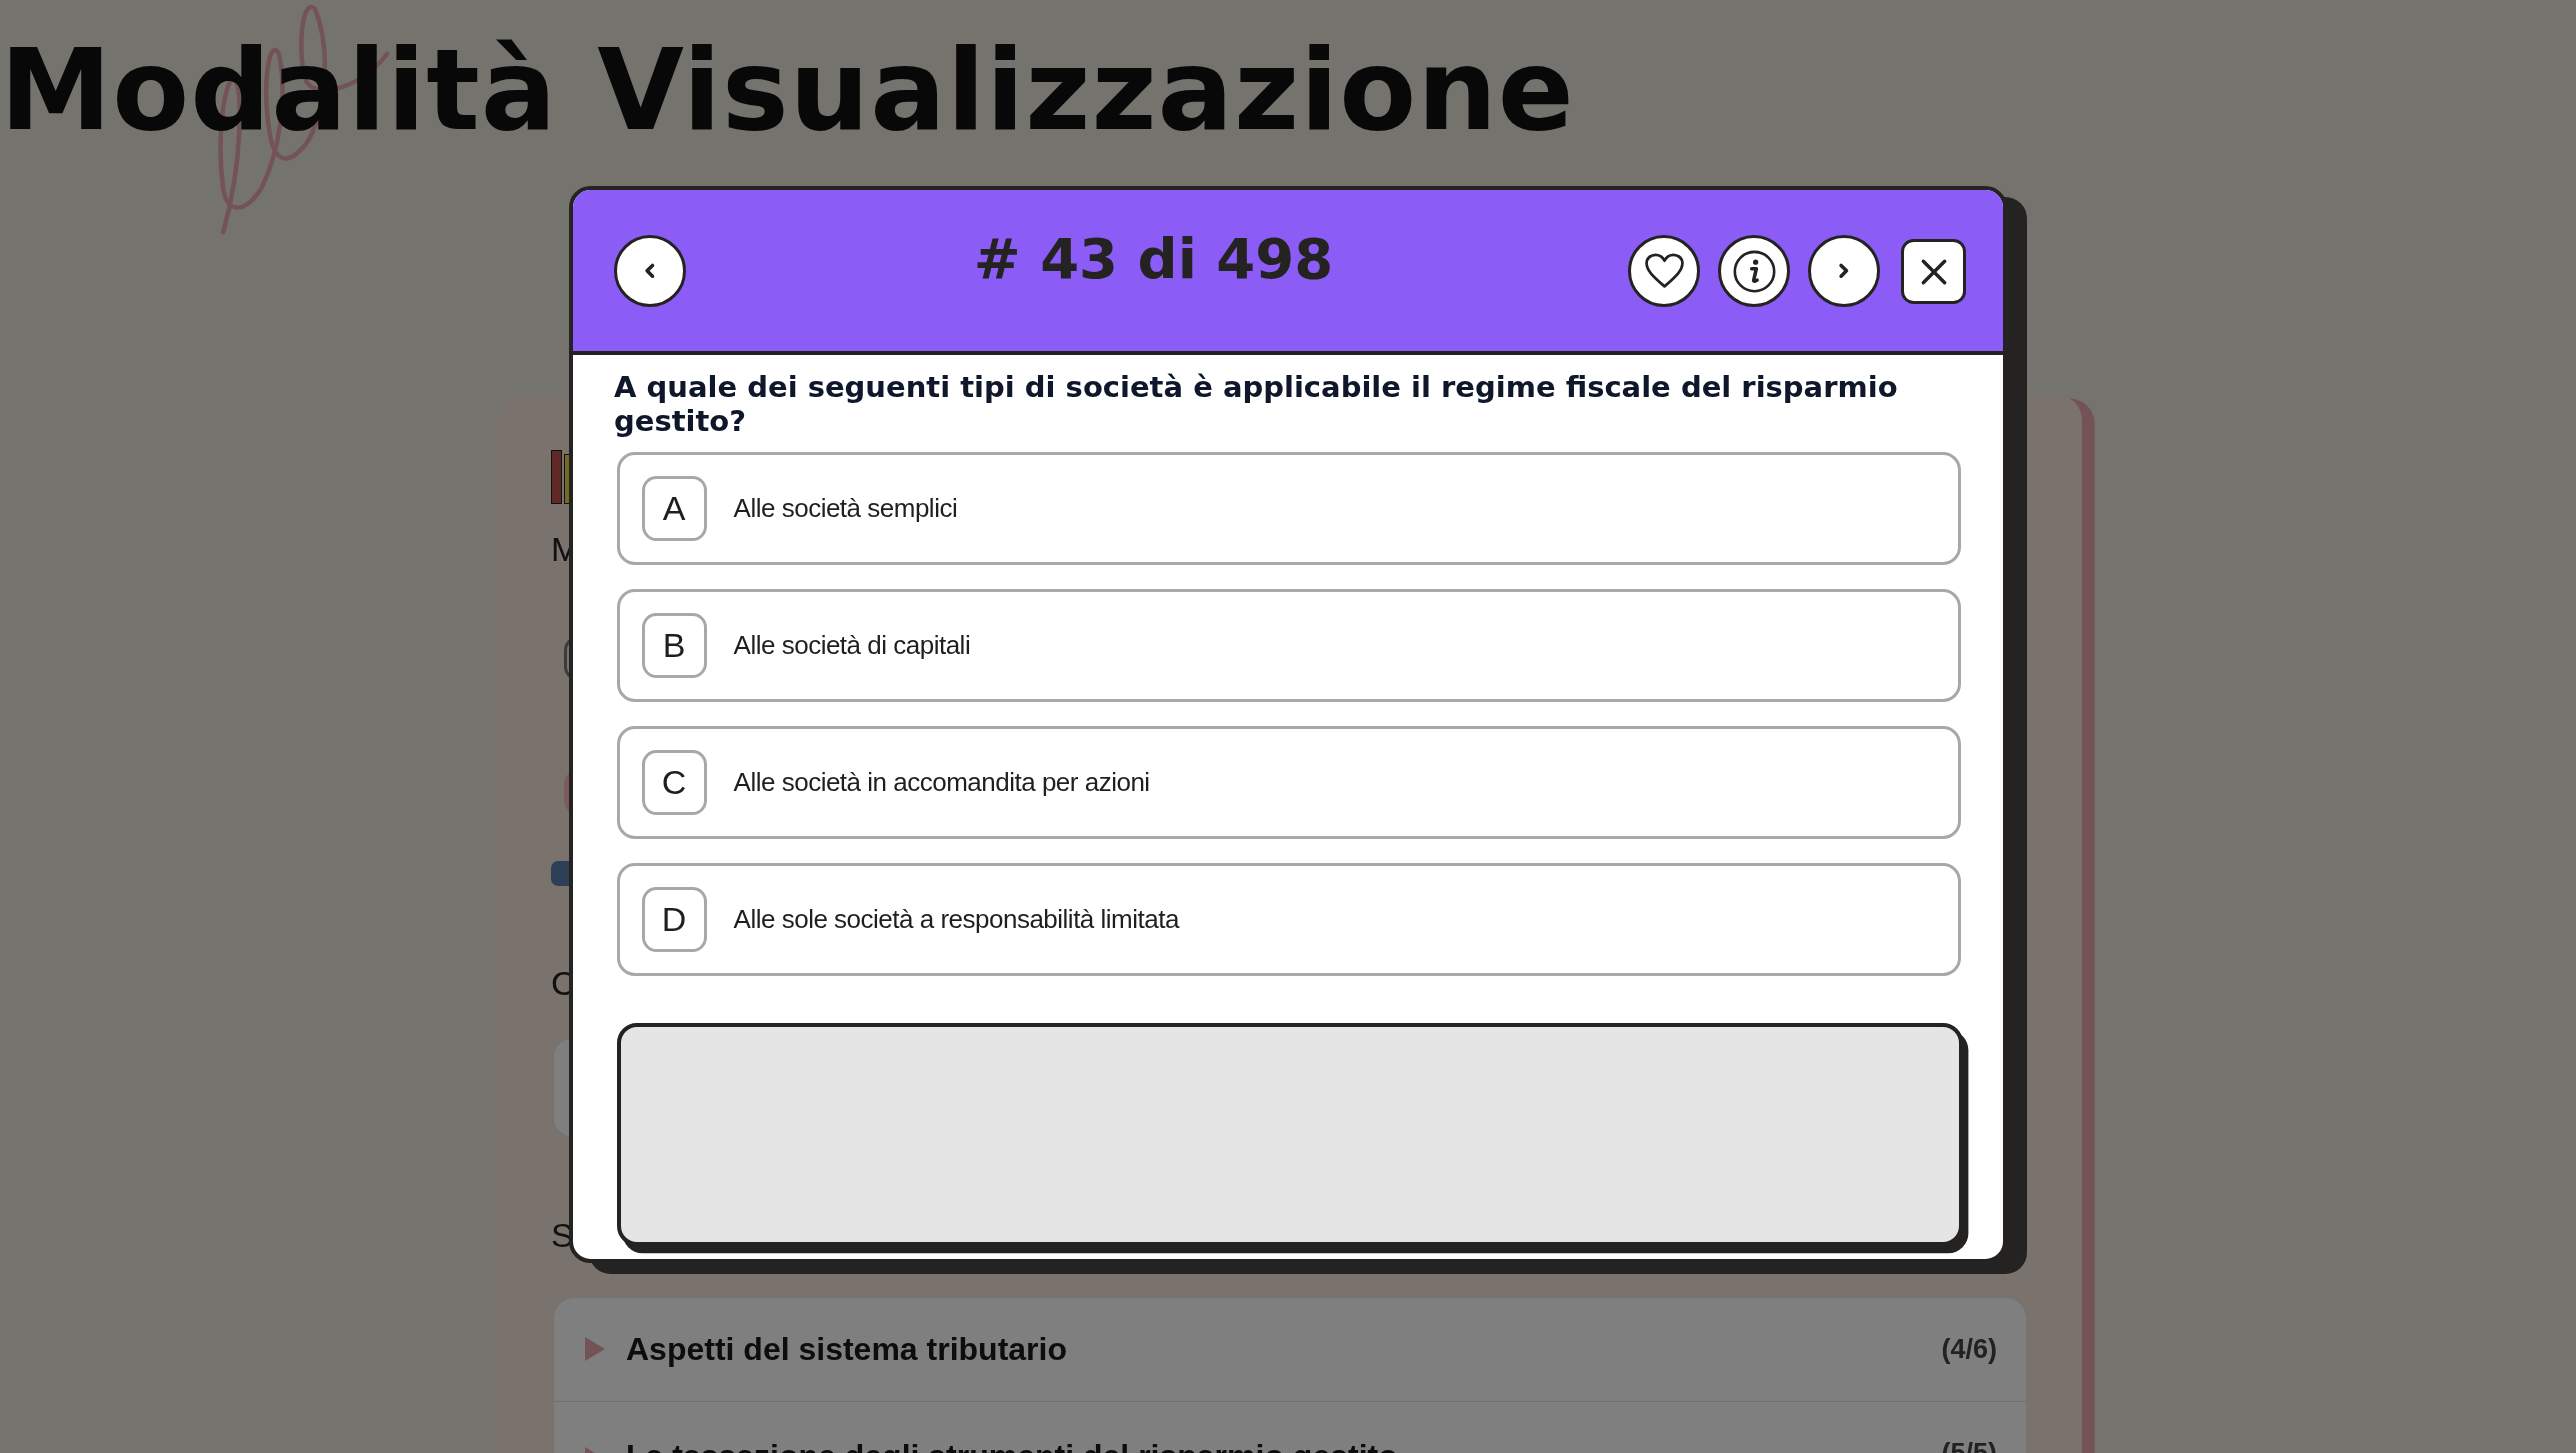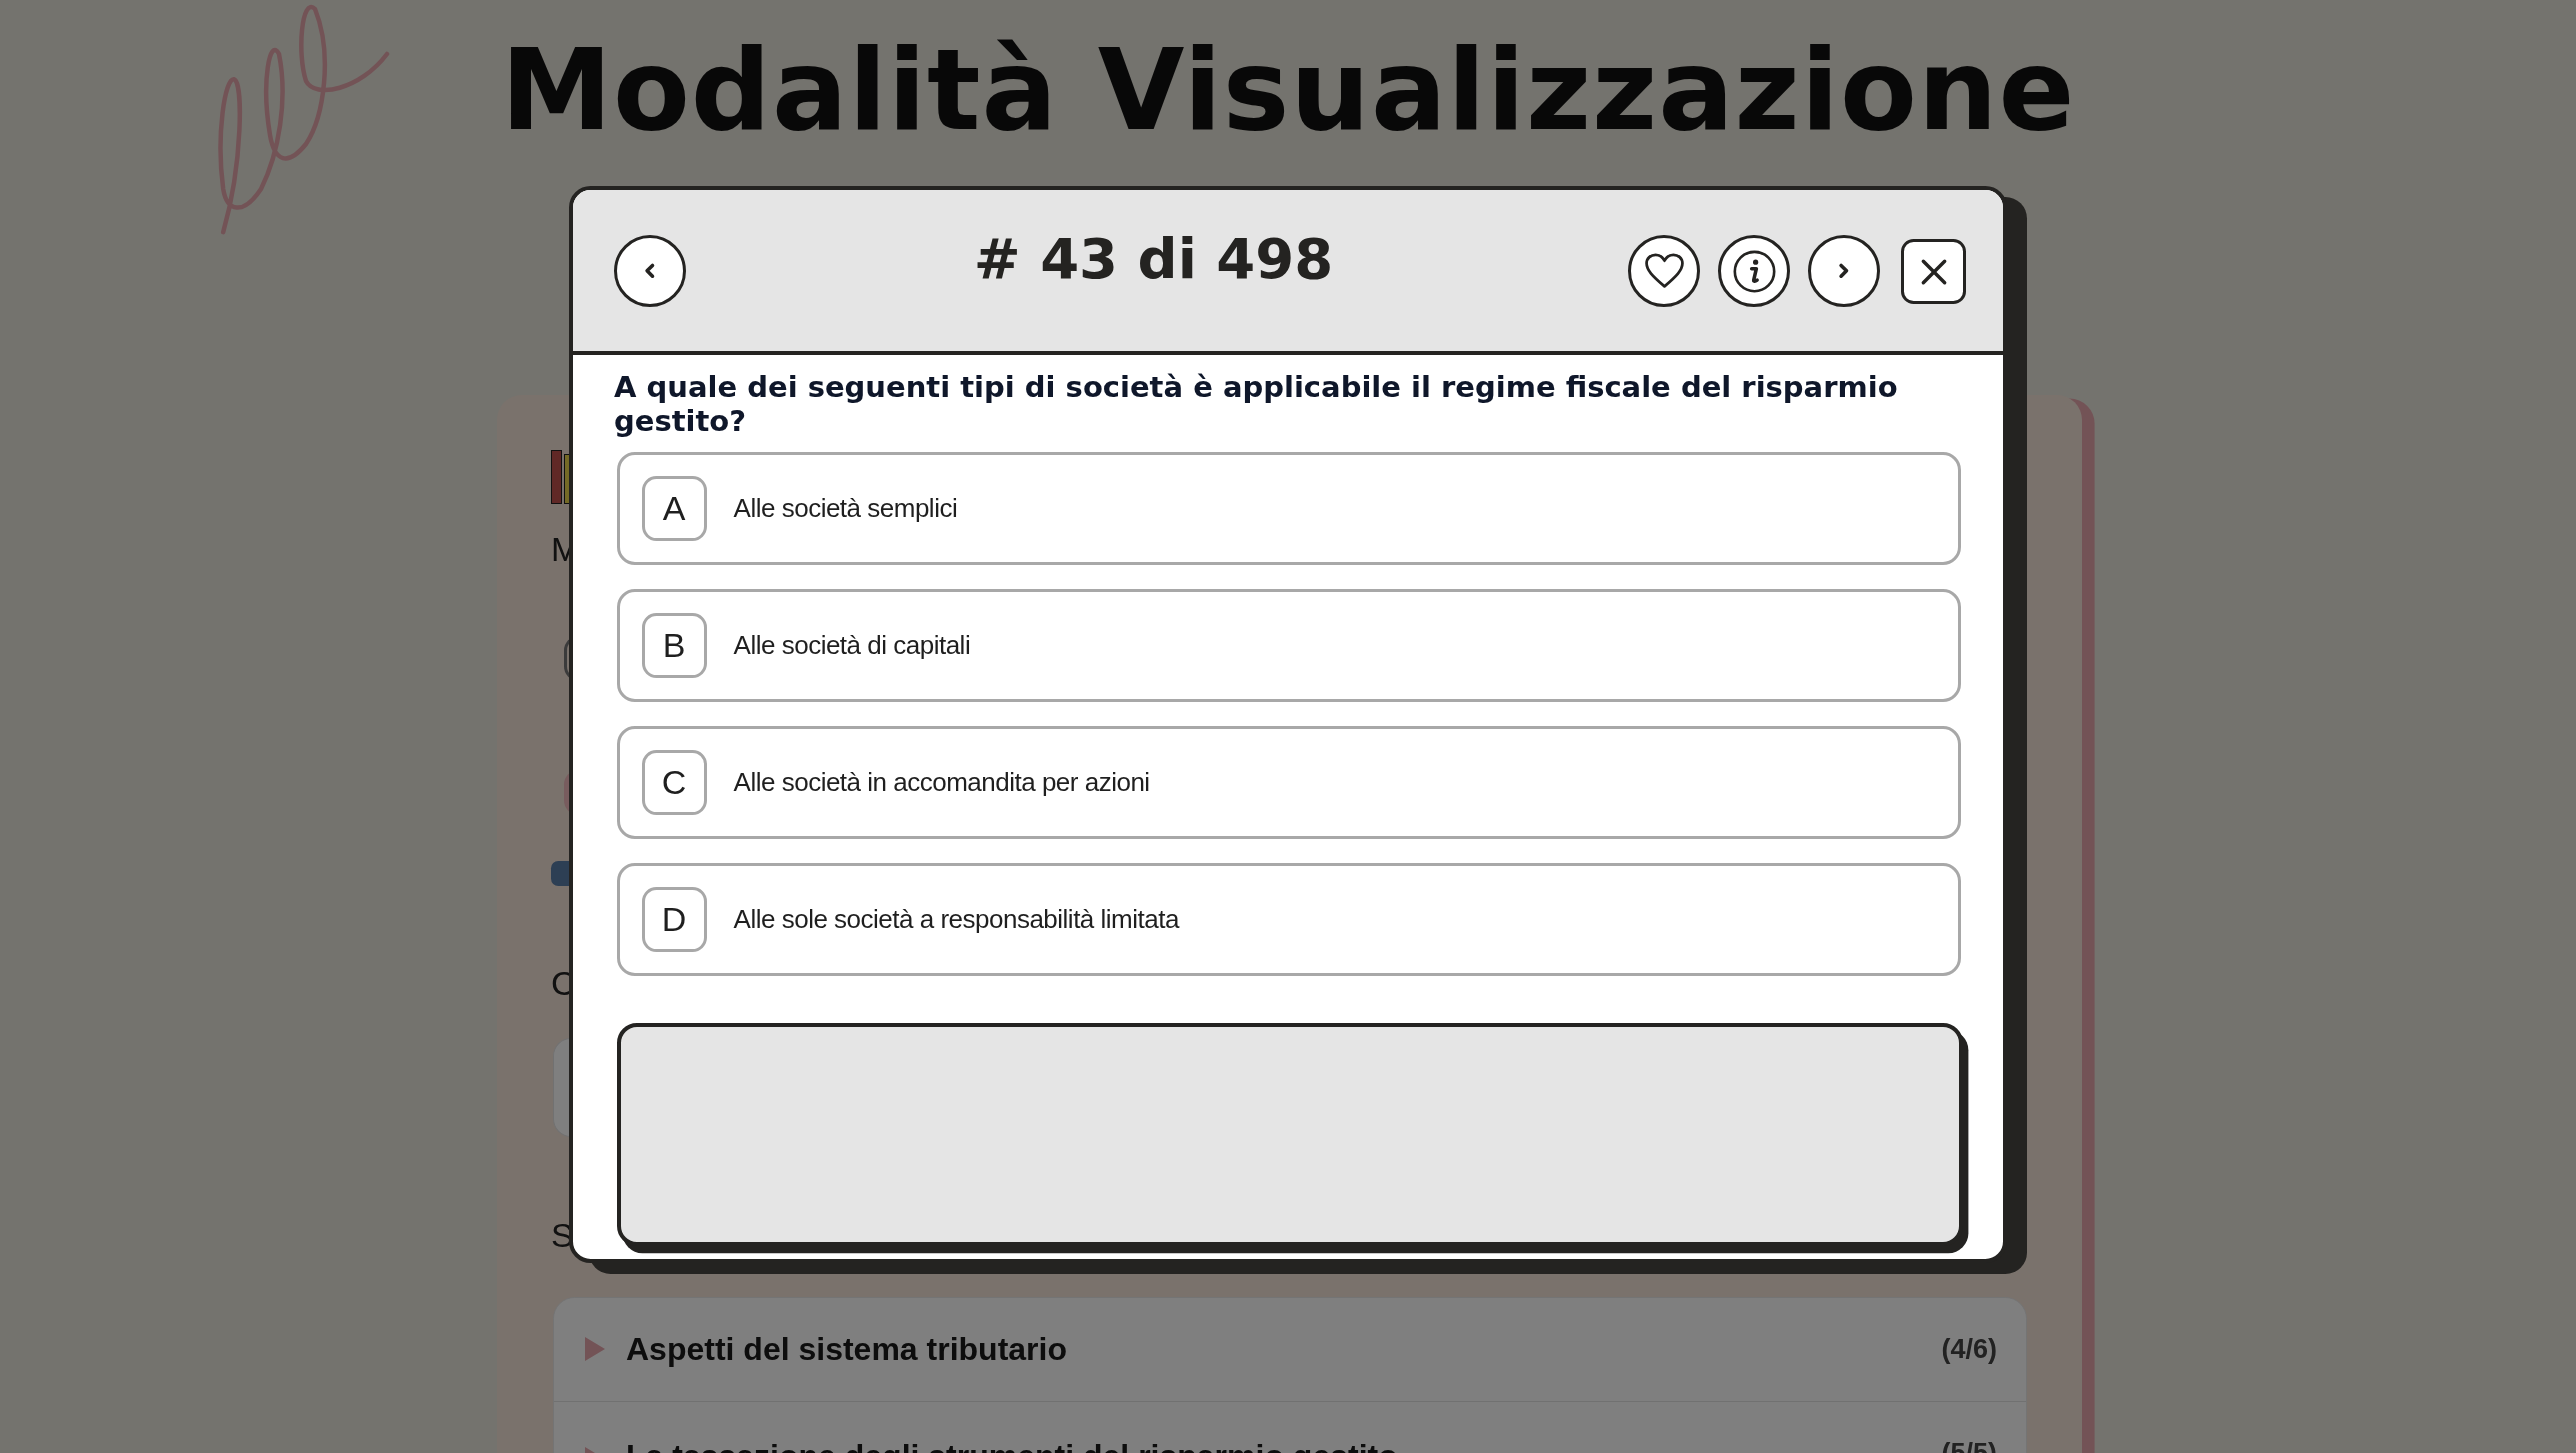--- a/index.html
+++ b/index.html
@@ -6,21 +6,21 @@
     html, body { width: 2576px; height: 1454px; overflow: hidden; }
     body {
       position: relative;
       background: #e9e6dc;
       font-family: "Liberation Sans", "DejaVu Sans", sans-serif;
       color: #1f1f1f;
     }
     
     .page-title {
       position: absolute; left: 0; top: 25px; width: 2576px;
-      text-align: center; font-family: "DejaVu Sans", sans-serif;
+      font-family: "DejaVu Sans", sans-serif;
       font-weight: bold; font-size: 112px; letter-spacing: 0.9px; color: #111;
     }
     .scribble { position: absolute; left: 207px; top: 0; width: 270px; height: 243px; }
     .bg-panel {
       position: absolute; left: 497px; top: 395px; width: 1585px; height: 1171px;
       background: #f5e4d8; border-radius: 25px;
       box-shadow: 12.6px 3.6px 0 #e6a6ad;
     }
     .bg-partial { position: absolute; font-size: 34px; color: #222; }
     .bg-books {
@@ -53,21 +53,21 @@
     .modal-shadow {
       position: absolute; left: 589px; top: 197px; width: 1438px; height: 1077px;
       background: #242321; border-radius: 21.6px;
     }
     .modal {
       position: absolute; left: 569px; top: 186px; width: 1438px; height: 1077px;
       background: #ffffff; border: 4.5px solid #242321; border-radius: 21.6px; overflow: hidden;
     }
     .modal-header {
       position: absolute; left: 0; top: 0; right: 0; height: 165px;
-      background: #e5e5e5; border-bottom: 4.5px solid #242321;
+      background: #8b5cf6; border-bottom: 4.5px solid #242321;
     }
     .round-btn {
       position: absolute; width: 72px; height: 72px; border-radius: 50%;
       background: #fff; border: 3.6px solid #242321;
       display: flex; align-items: center; justify-content: center; cursor: pointer;
     }
     .square-btn {
       position: absolute; width: 65px; height: 65px; border-radius: 12.6px;
       background: #fff; border: 3.6px solid #242321;
       display: flex; align-items: center; justify-content: center; cursor: pointer;

